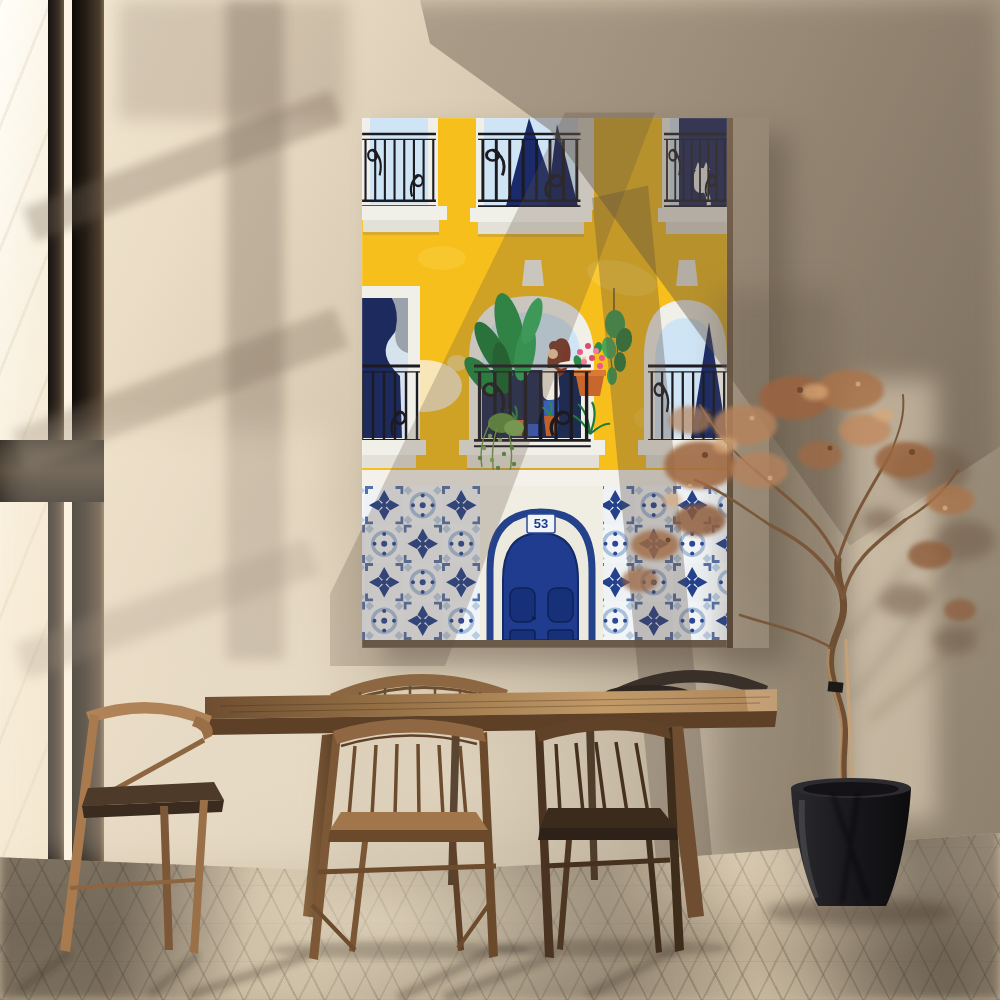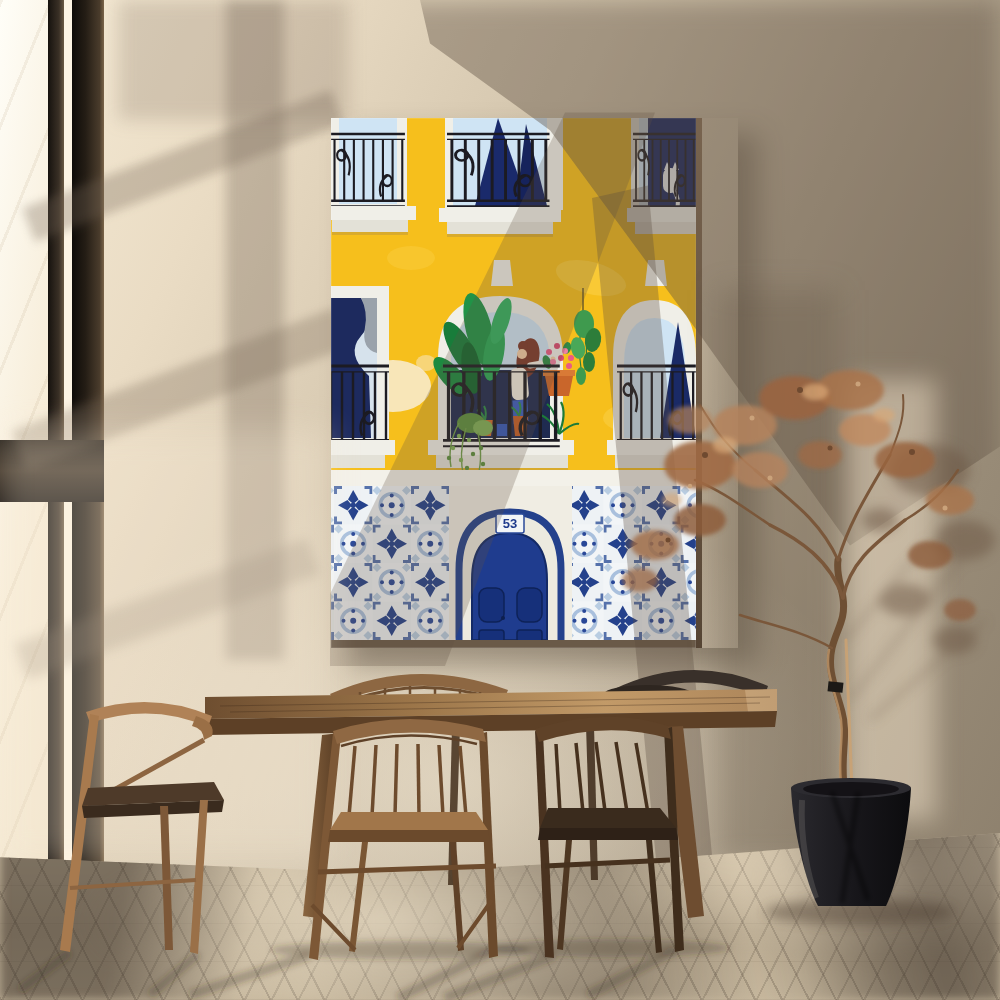--- a/index.html
+++ b/index.html
@@ -13,21 +13,21 @@
       linear-gradient(115deg, var(--wall-light,#f6ecd7) 0%, #eadcc4 20%, #d3c5ad 42%,
                       #b5a791 62%, #988b77 82%, var(--wall-dark,#8b7e6b) 100%);}
   
   .ws{z-index:3;pointer-events:none;}
   .ws-v{left:226px;top:0;width:58px;height:660px;background:rgba(118,103,87,.34);filter:blur(6px);}
   .ws-d1{left:18px;top:148px;width:330px;height:36px;background:rgba(118,103,87,.32);filter:blur(5px);transform:rotate(-21deg);}
   .ws-d2{left:8px;top:368px;width:345px;height:42px;background:rgba(118,103,87,.30);filter:blur(5px);transform:rotate(-21deg);}
   .ws-d3{left:12px;top:590px;width:310px;height:38px;background:rgba(118,103,87,.26);filter:blur(6px);transform:rotate(-20deg);}
   .ws-top{left:118px;top:0;width:230px;height:120px;background:rgba(112,97,82,.22);filter:blur(9px);}
   
-  .poster{left:331px;top:118px;width:407px;height:530px;z-index:4;
+  .poster{left:362px;top:118px;width:407px;height:530px;z-index:4;
           box-shadow:20px 16px 26px rgba(66,54,43,.38);}
   .poster svg{position:absolute;left:0;top:0;}
   .canvas-side{left:365px;top:0;width:6px;height:530px;
                background:linear-gradient(180deg,#8a7157,#6b5743 55%,#554434);}
   
   .ov{z-index:5;pointer-events:none;}
   .ov-big{left:0;top:0;width:1000px;height:620px;background:rgba(96,82,67,.42);filter:blur(13px);
     clip-path:polygon(42% 0,100% 0,100% 72%,85% 88%,70% 54%,55% 21%,43% 7%);}
   .ov-band{left:0;top:0;width:1000px;height:900px;background:rgba(95,80,66,.26);filter:blur(9px);
     clip-path:polygon(56.5% 12.5%,65.5% 12.5%,44.5% 74%,33% 74%,33% 66%);}

